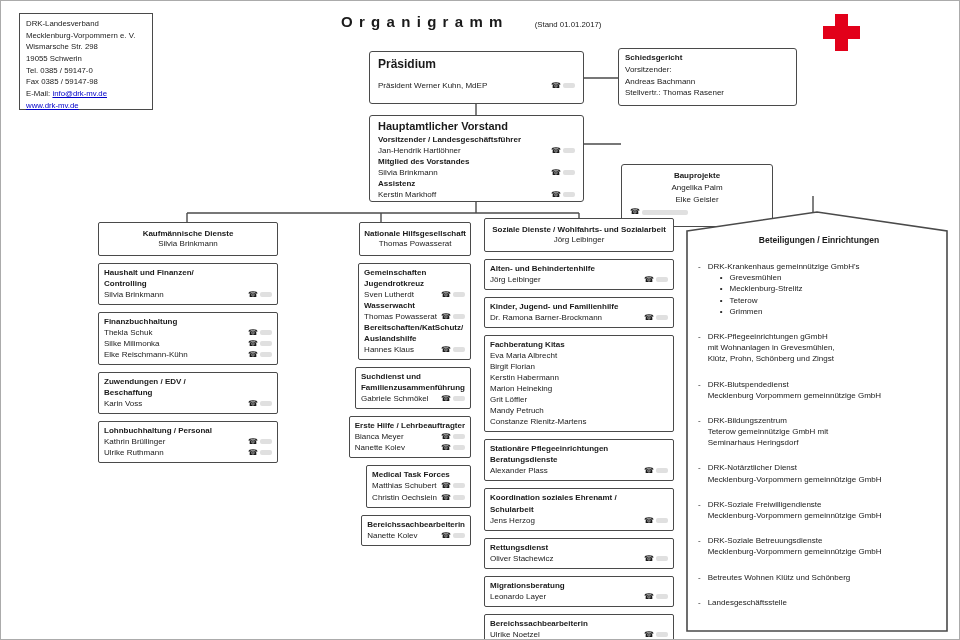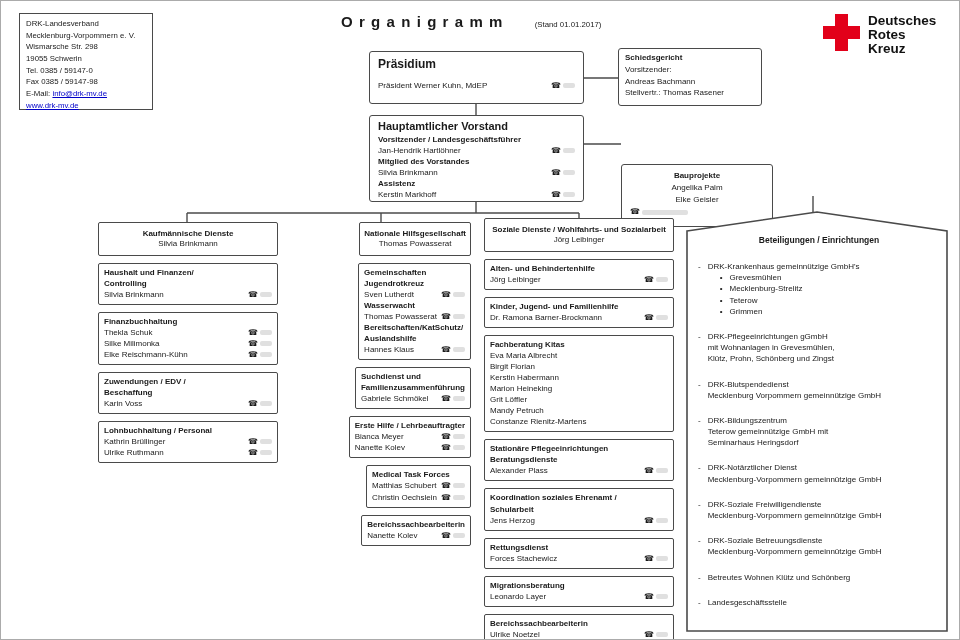--- a/index.html
+++ b/index.html
@@ -26,21 +26,21 @@
   .box{position:absolute;background:#fff;border:1.4px solid #4a4a4a;border-radius:3px;box-sizing:border-box;z-index:1;}
   .bline{display:flex;align-items:center;line-height:1.38;font-size:8px;}
   .bline .t{flex:1 1 auto;}
   .b{font-weight:bold;}
   .phone{font-size:8px;margin-left:4px;flex:0 0 auto;}
   .redact{display:inline-block;width:12px;height:5px;background:#e0e0e0;border-radius:2px;margin-left:2px;flex:0 0 auto;}
   .redact.wide{width:46px;}
   #praesidium{left:368px;top:50px;width:215px;height:53px;padding:5px 8px;}
   .ptitle{font-size:12px;font-weight:bold;}
   #praesidium .bline{margin-top:9px;}
-  #schieds{left:617px;top:47px;width:144px;height:58px;padding:3px 6px;}
+  #schieds{left:617px;top:47px;width:179px;height:58px;padding:3px 6px;}
   #schieds .bline{line-height:1.48;}
   #vorstand{left:368px;top:114px;width:215px;height:87px;padding:4px 8px;}
   .vtitle{font-size:11px;font-weight:bold;margin-bottom:2px;}
   #baupro{left:620px;top:127px;width:152px;height:63px;padding:5px 6px;margin-top:36px;}
   .centerbox .bline{justify-content:center;line-height:1.5;}
   .centerbox .bline .t{flex:0 1 auto;}
   .centerbox .bline.phoneline{justify-content:flex-start;}
   .centerbox .bline.phoneline .phone{margin-left:2px;}
   
   .column{position:absolute;display:flex;flex-direction:column;gap:7px;z-index:1;}
@@ -91,25 +91,20 @@
     <div><a href="#">www.drk-mv.de</a></div>
   </div>
 
   <div id="titlewrap" class="abs">
     <h1>Organigramm</h1>
     <span class="stand">(Stand 01.01.2017)</span>
   </div>
 
   <div id="logo" class="abs">
     <div class="cross"></div>
-    <div class="logotext">
-      <div>Deutsches</div>
-      <div>Rotes</div>
-      <div>Kreuz</div>
-    </div>
   </div>
 
   <div id="praesidium" class="box">
     <div class="ptitle">Präsidium</div>
     <div class="bline">
       <span class="t">Präsident Werner Kuhn, MdEP</span>
       <span class="phone">☎</span>
       <span class="redact"></span>
     </div>
   </div>
@@ -410,21 +405,21 @@
             <span class="t">Jens Herzog</span>
             <span class="phone">☎</span>
             <span class="redact"></span>
           </div>
         </div>
         <div class="obox">
           <div class="bline b">
             <span class="t">Rettungsdienst</span>
           </div>
           <div class="bline">
-            <span class="t">Forces Stachewicz</span>
+            <span class="t">Oliver Stachewicz</span>
             <span class="phone">☎</span>
             <span class="redact"></span>
           </div>
         </div>
         <div class="obox">
           <div class="bline b">
             <span class="t">Migrationsberatung</span>
           </div>
           <div class="bline">
             <span class="t">Leonardo Layer</span>

